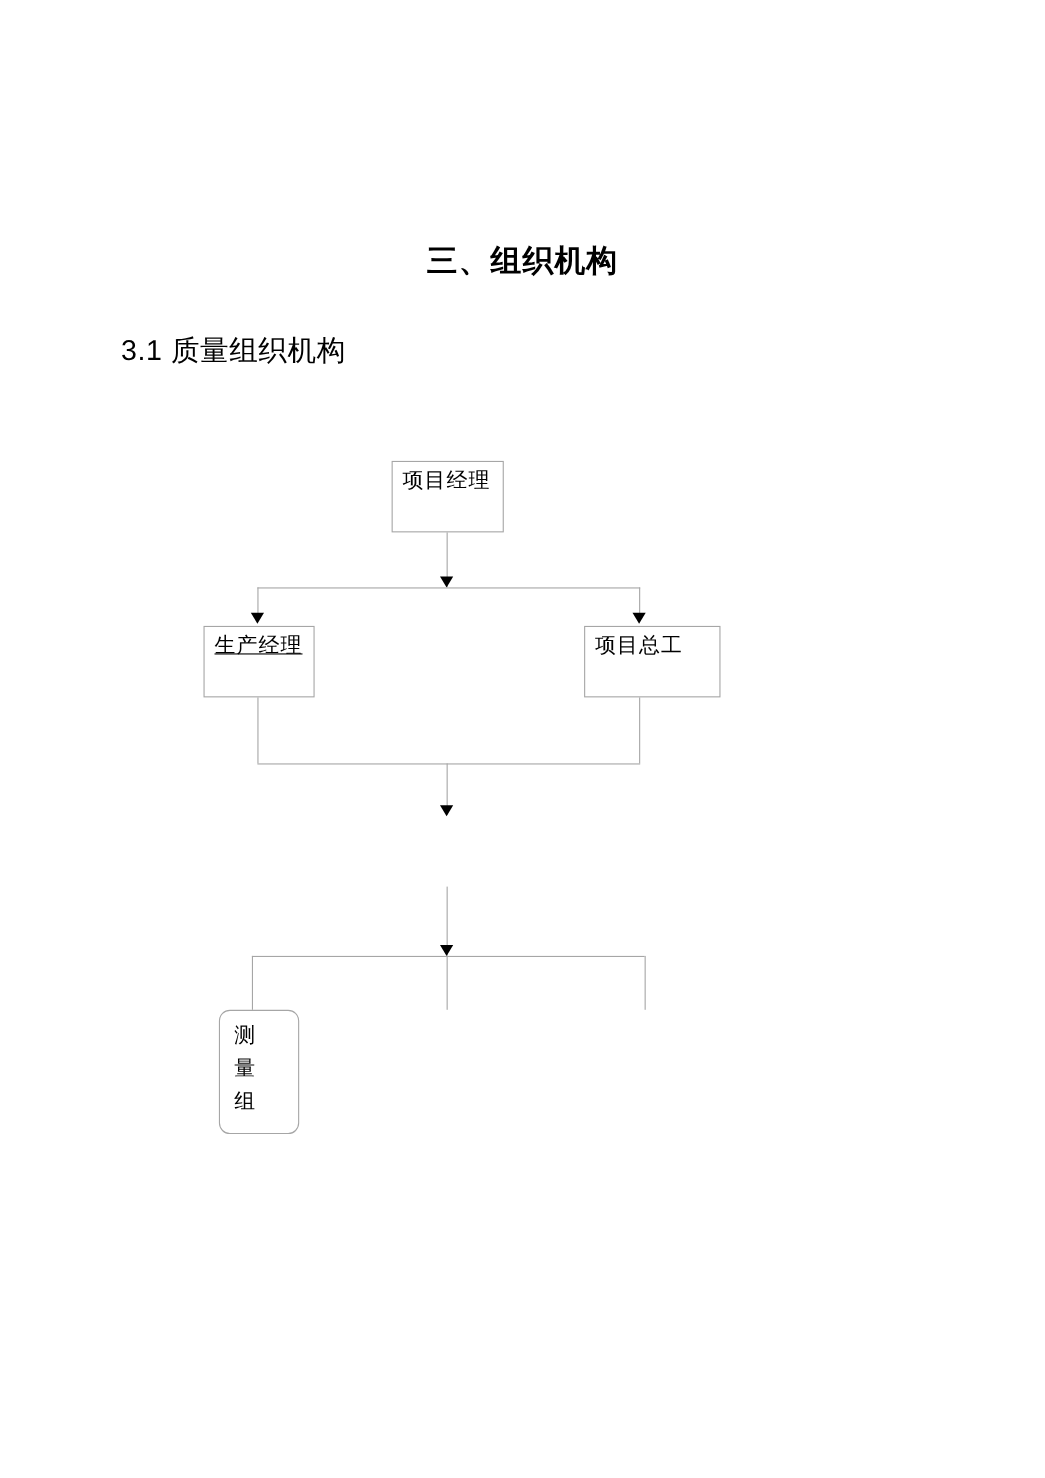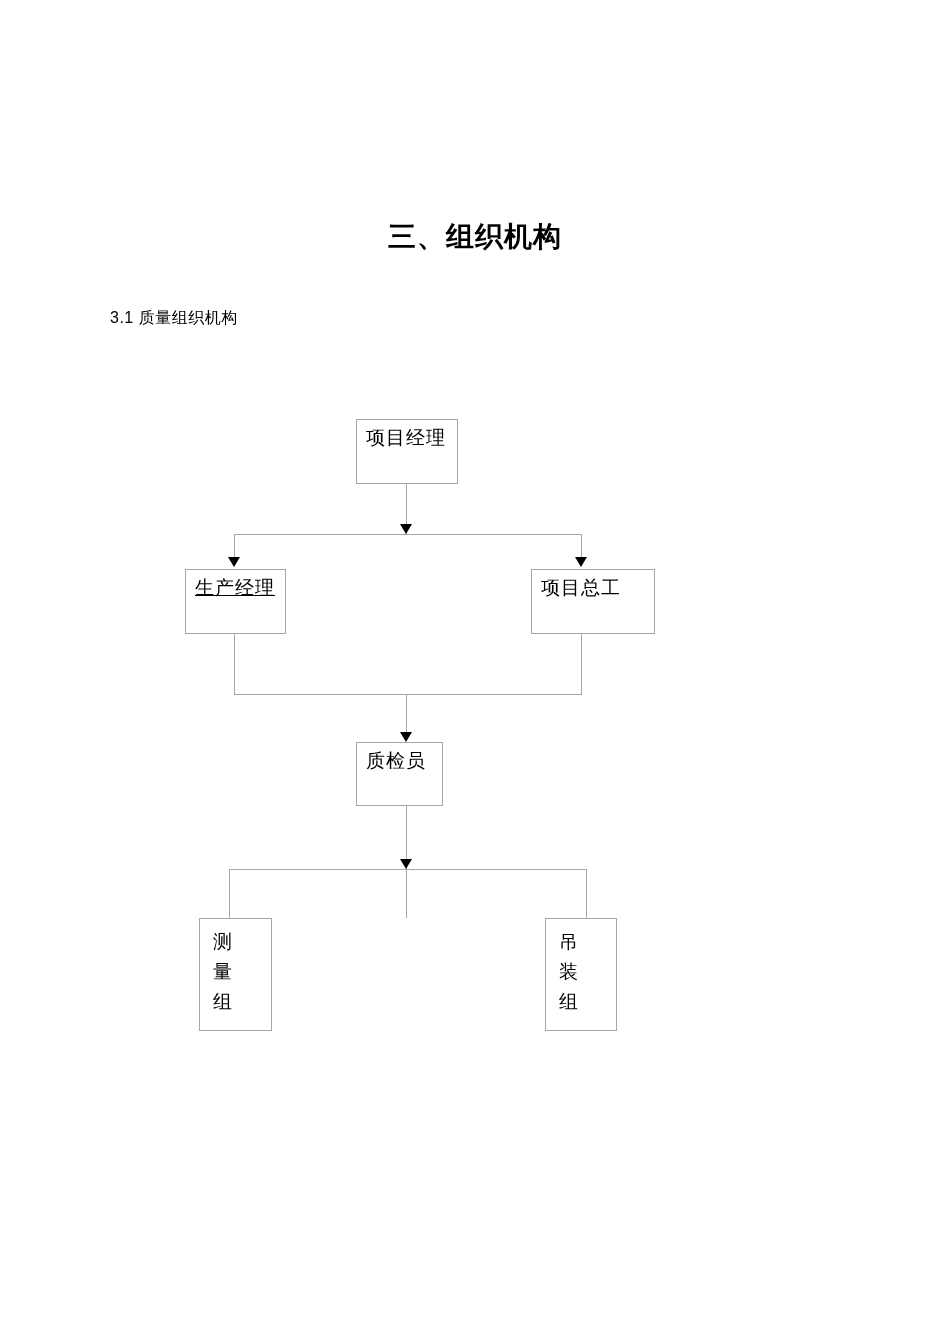--- a/index.html
+++ b/index.html
@@ -39,21 +39,21 @@
     line-height: 38px;
     white-space: pre;
     margin-top: 32px;
   }
 
   .section-heading {
     position: absolute;
     left: 110px;
     top: 303px;
     font-family: "Liberation Sans", "DejaVu Sans", sans-serif;
-    font-size: 16px;
+    font-size: 26px;
     font-weight: 400;
     letter-spacing: 0.5px;
     line-height: 30px;
     white-space: pre;
   }
 
   
   .orgchart {
     position: absolute;
     left: 0;
@@ -150,35 +150,29 @@
     <div class="node htext" style="left:531px; top:553px; width:124px; height:65px;">
       <span class="node-label">项目总工</span>
     </div>
 
     <div class="vline" style="left:234px; top:618px; height:60px;"></div>
     <div class="vline" style="left:581px; top:618px; height:60px;"></div>
     <div class="hline" style="left:234px; top:678px; width:348px;"></div>
     <div class="vline" style="left:406px; top:678px; height:47px;"></div>
     <div class="arrow" style="left:400px; top:716px;"></div>
 
-    <div class="node htext" style="left:356px; top:726px; width:87px; height:64px;">
-      <span class="node-label">质检员</span>
-    </div>
 
     <div class="vline" style="left:406px; top:790px; height:63px;"></div>
     <div class="arrow" style="left:400px; top:843px;"></div>
     <div class="hline" style="left:229px; top:853px; width:357px;"></div>
 
     <div class="vline" style="left:229px; top:853px; height:49px;"></div>
     <div class="vline" style="left:406px; top:853px; height:49px;"></div>
     <div class="vline" style="left:586px; top:853px; height:49px;"></div>
 
-    <div class="node vtext" style="left:199px; top:902px; width:73px; height:113px;">
+    <div class="node vtext" style="left:199px; top:902px; width:73px; height:113px;border-radius:10px;">
       <span class="node-label">测量组</span>
     </div>
 
 
-    <div class="node vtext" style="left:545px; top:902px; width:72px; height:113px;">
-      <span class="node-label">吊装组</span>
-    </div>
 
   </div>
 </div>
 
 </body></html>

